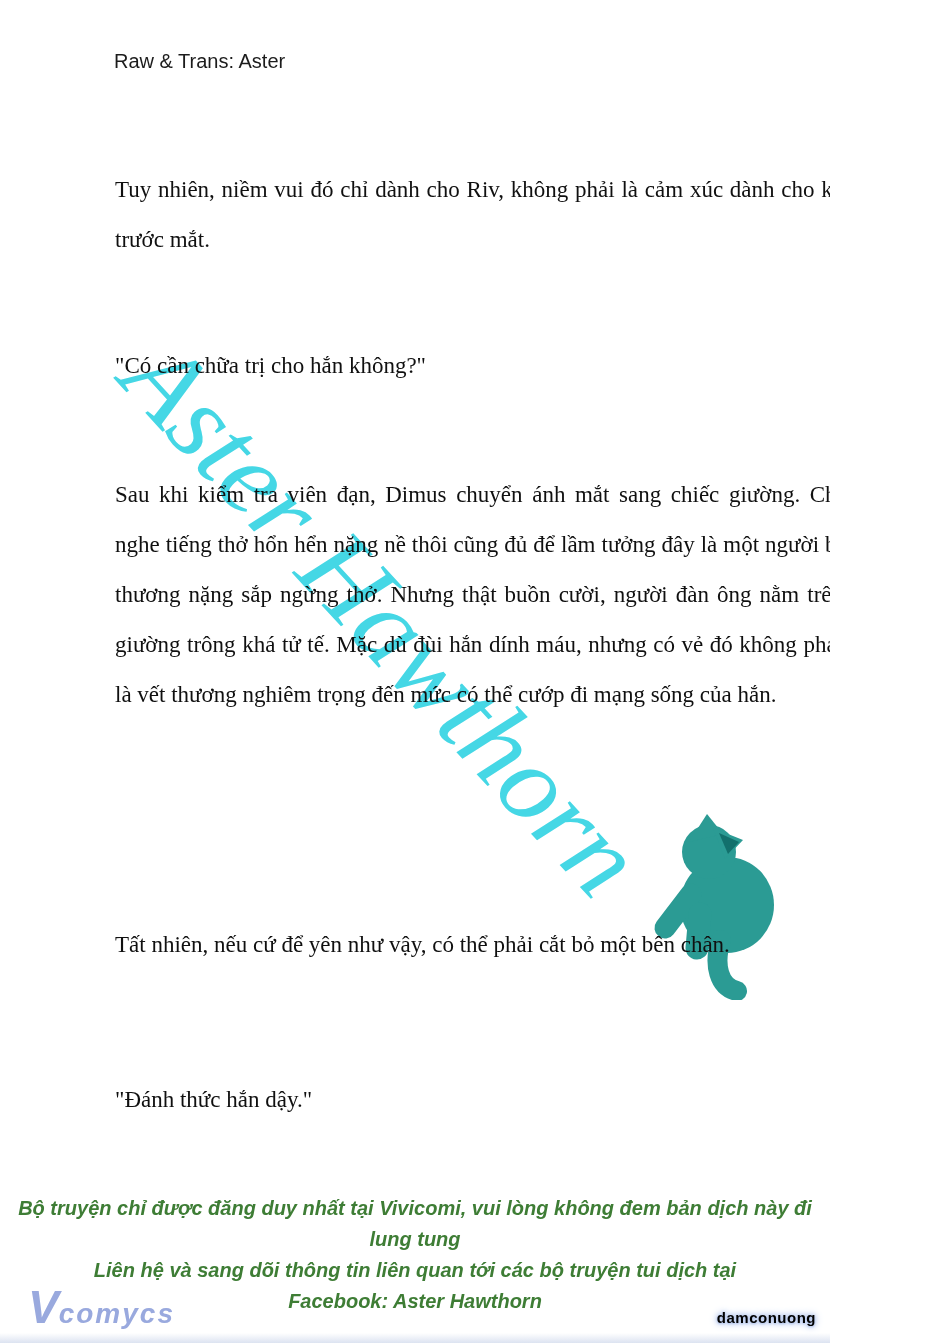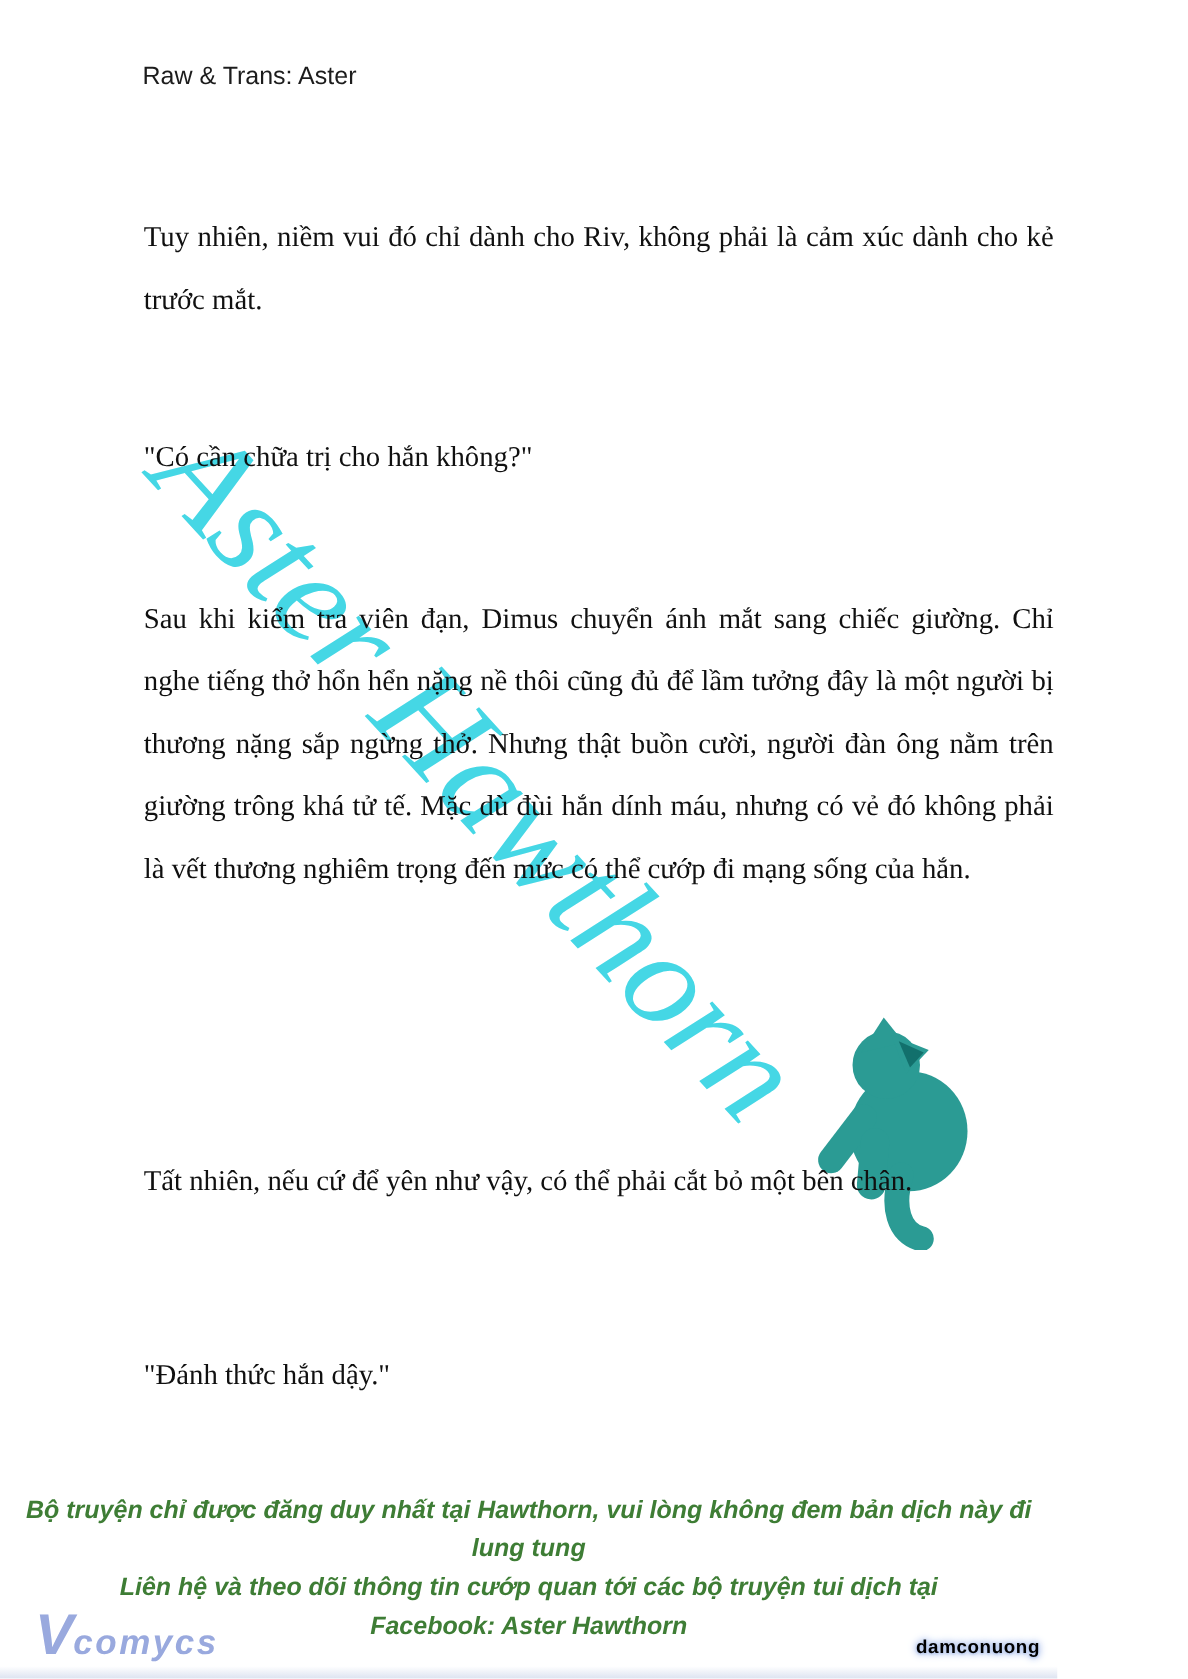--- a/index.html
+++ b/index.html
@@ -1,20 +1,19 @@
 <!DOCTYPE html>
 <html><head>
 <meta charset="utf-8">
 <style>
   html,body { margin:0; padding:0; background:#ffffff; }
   .page {
     position:relative; width:830px; height:1343px;
     background:#ffffff; overflow:hidden;
     font-family:"Liberation Serif", serif;
-    padding-left:16px;
   }
   .credit {
     position:absolute; left:114px; top:50px;
     font-family:"Liberation Sans", sans-serif;
     font-size:20px; color:#1c1c1c; z-index:2;
   }
   .watermark {
     position:absolute; left:185px; top:320px;
     font-size:110px; line-height:1; font-style:italic;
     font-family:"Liberation Serif", serif;
@@ -87,22 +86,22 @@
     </g>
   </svg>
 
   <p class="para p1">Tuy nhiên, niềm vui đó chỉ dành cho Riv, không phải là cảm xúc dành cho kẻ trước mắt.</p>
   <p class="para p2">"Có cần chữa trị cho hắn không?"</p>
   <p class="para p3">Sau khi kiểm tra viên đạn, Dimus chuyển ánh mắt sang chiếc giường. Chỉ nghe tiếng thở hổn hển nặng nề thôi cũng đủ để lầm tưởng đây là một người bị thương nặng sắp ngừng thở. Nhưng thật buồn cười, người đàn ông nằm trên giường trông khá tử tế. Mặc dù đùi hắn dính máu, nhưng có vẻ đó không phải là vết thương nghiêm trọng đến mức có thể cướp đi mạng sống của hắn.</p>
   <p class="para p4">Tất nhiên, nếu cứ để yên như vậy, có thể phải cắt bỏ một bên chân.</p>
   <p class="para p5">"Đánh thức hắn dậy."</p>
 
   <div class="footer">
-    <div class="footer-line">Bộ truyện chỉ được đăng duy nhất tại Hawthorn, vui lòng không đem bản dịch này đi lung tung</div>
-    <div class="footer-line">Liên hệ và theo dõi thông tin cướp quan tới các bộ truyện tui dịch tại</div>
+    <div class="footer-line">Bộ truyện chỉ được đăng duy nhất tại Vivicomi, vui lòng không đem bản dịch này đi lung tung</div>
+    <div class="footer-line">Liên hệ và sang dõi thông tin liên quan tới các bộ truyện tui dịch tại</div>
     <div class="footer-line">Facebook: Aster Hawthorn</div>
   </div>
 
   <div class="vcomycs"><span class="vc-v">V</span><span class="vc-rest">comycs</span></div>
 
   <div class="corner">damconuong</div>
 
   <div class="bottom-fade"></div>
 
 </div>

